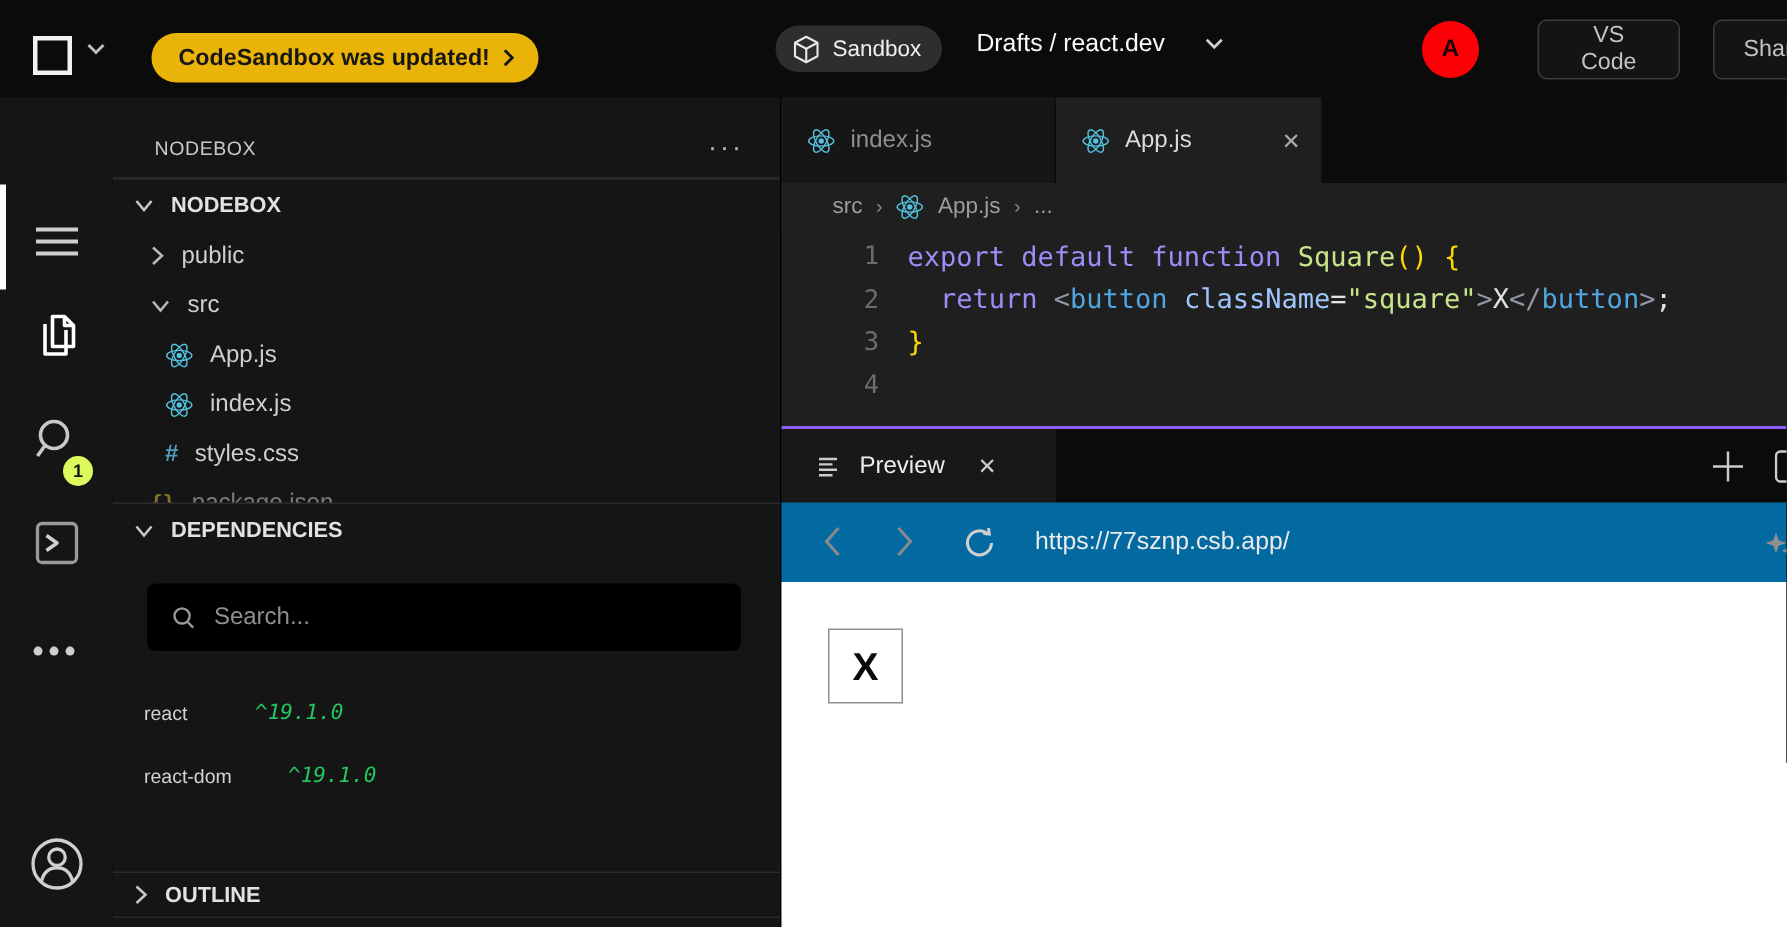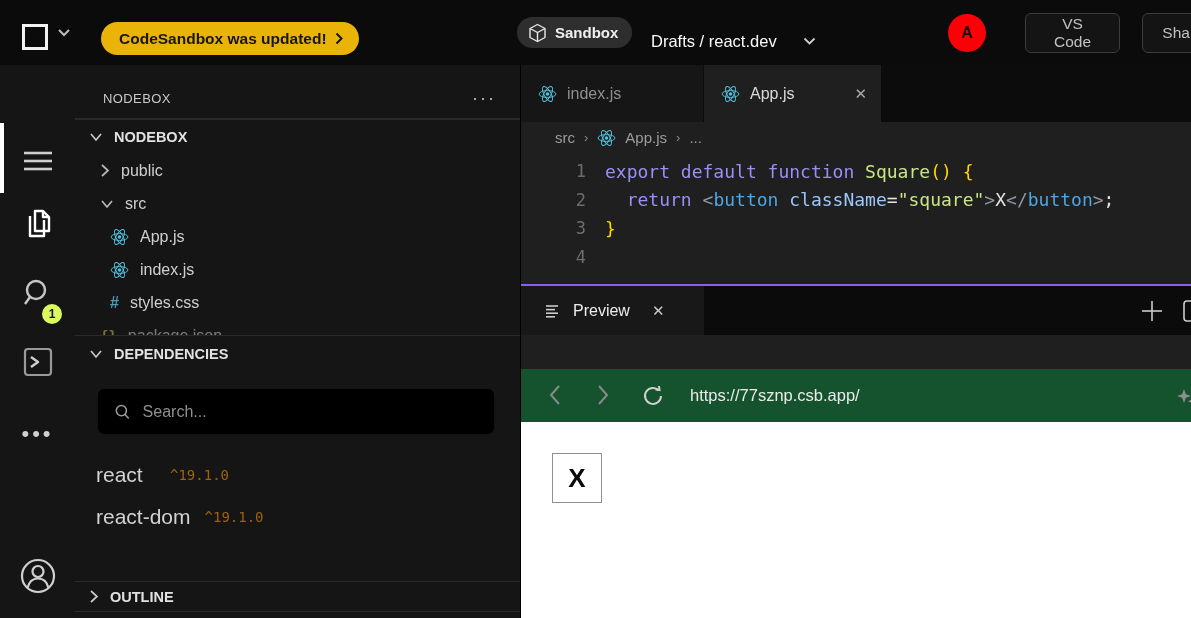--- a/index.html
+++ b/index.html
@@ -10,22 +10,22 @@
     color:#d6d6d6;
     position:relative;
   }
   svg { display:block; }
 
   
   .topbar { position:absolute; top:0; left:0; width:1191px; height:65px; background:#0b0b0b; }
   .logo { position:absolute; left:22px; top:24px; width:26px; height:26px; border:3px solid #f2f2f2; background:transparent; cursor:pointer; }
   .logo-chev { position:absolute; left:57px; top:28px; }
   .update-pill { position:absolute; left:101px; top:22px; height:33px; border-radius:17px; background:#eab308; border:none; display:flex; align-items:center; gap:8px; padding:0 16px 0 18px; font-family:inherit; font-size:15.5px; font-weight:600; color:#161616; cursor:pointer; }
-  .sandbox-badge { position:absolute; left:517px; top:17px; height:31px; border-radius:16px; background:#2e2e2e; display:flex; align-items:center; gap:8px; padding:0 14px 0 11px; font-size:15px; color:#f0f0f0; cursor:pointer;font-weight:bold; }
-  .project-title { position:absolute; left:651px; top:32px; display:flex; align-items:center; gap:26px; font-size:16.5px; color:#fafafa; cursor:pointer;text-align:center; }
+  .sandbox-badge { position:absolute; left:517px; top:17px; height:31px; border-radius:16px; background:#2e2e2e; display:flex; align-items:center; gap:8px; padding:0 14px 0 11px; font-size:15px; color:#f0f0f0; cursor:pointer; }
+  .project-title { position:absolute; left:651px; top:20px; display:flex; align-items:center; gap:26px; font-size:16.5px; color:#fafafa; cursor:pointer;text-align:center; }
   .avatar { position:absolute; left:948px; top:14px; width:38px; height:38px; border-radius:50%; background:#fb0007; color:#1c0000; font-weight:bold; font-size:16px; display:flex; align-items:center; justify-content:center; cursor:pointer; }
   .tb-btn { position:absolute; top:13px; height:40px; border-radius:6px; border:1px solid #3c3c3c; background:#141414; color:#c2c2c2; font-family:inherit; font-size:15.5px; padding:0 18px; cursor:pointer; }
   .tb-btn.vscode { left:1025px; width:95px; }
   .tb-btn.share { left:1142px; width:82px; }
 
   
   .main { position:absolute; top:65px; left:0; right:0; bottom:0; display:flex; }
 
   
   .activitybar { width:75px; position:relative; background:#151515; flex:none; }
@@ -45,23 +45,23 @@
   .tree-clip { height:181px; overflow:hidden; flex:none; }
   .tree-row { height:33px; display:flex; align-items:center; gap:11px; font-size:16px; color:#cfcfcf; cursor:pointer; }
   .tree-row.dim { opacity:.55; }
   .ic-hash { color:#519aba; font-weight:bold; font-size:16px; width:18px; text-align:center; }
   .ic-braces { color:#d7ba3d; font-weight:bold; font-size:14px; width:18px; text-align:center; font-family:"DejaVu Sans Mono", monospace; }
   .dep-search { margin:17px 26px 0 23px; height:45px; flex:none; background:#000; border-radius:6px; display:flex; align-items:center; gap:12px; padding:0 16px; }
   .dep-search input { background:transparent; border:none; outline:none; color:#d0d0d0; font-size:16px; font-family:inherit; width:100%; }
   .dep-search input::placeholder { color:#8f8f8f; }
   .dep-row { margin:0 0 0 21px; height:30px; flex:none; display:flex; align-items:center; cursor:pointer; }
   .dep-row.first { margin-top:26px; }
-  .dep-row.second { margin-top:12px; }
-  .dep-name { font-size:21px; color:#d2d2d2; min-width:60px; }
-  .dep-ver { font-size:14px; color:#a16207; font-family:"DejaVu Sans Mono", monospace; margin-left:14px; }
+  .dep-row.second { margin-top:12px;gap:22px; }
+  .dep-name { font-size:13px; color:#d2d2d2; min-width:60px; }
+  .dep-ver { font-size:14px; color:#22c55e; font-family:"DejaVu Sans Mono", monospace; margin-left:14px;font-style:italic; }
   .exp-spacer { flex:1; }
   .sec-row.outline { height:29px; }
 
   
   .right { flex:1; display:flex; flex-direction:column; background:#1f1f1f; min-width:0; }
   .tabbar { height:57px; flex:none; background:#0c0c0c; display:flex; }
   .tab { width:183px; flex:none; display:flex; align-items:center; gap:10px; padding:0 14px 0 17px; font-size:16px; cursor:pointer; border-right:1px solid #0b0b0b; }
   .tab.inactive { background:#161616; color:#8f8f8f; }
   .tab.active { background:#1f1f1f; color:#dadada; width:178px; }
   .tab-close { margin-left:auto; color:#ababab; font-size:15px; cursor:pointer; }
@@ -78,21 +78,21 @@
   .tok-tag { color:#4fa6e0; }
   .tok-attr { color:#9fc6fa; }
   .tok-str { color:#c8e589; }
   .tok-plain { color:#e3e3e3; }
 
   .preview-tabs { height:51px; flex:none; background:#0b0b0b; border-top:2px solid #8b5cf6; display:flex; position:relative; }
   .ptab { width:183px; flex:none; background:#181818; display:flex; align-items:center; gap:12px; padding-left:24px; font-size:16px; color:#ececec; cursor:pointer; }
   .ptab-close { margin-left:10px; color:#cccccc; font-size:15px; cursor:pointer; }
   .plus-ic { position:absolute; left:619px; top:13px; cursor:pointer; }
   .win-ic { position:absolute; left:662px; top:14px; cursor:pointer; }
-  .preview-nav { height:53px; flex:none; background:#14532d; position:relative; display:flex; align-items:center;margin-top:34px; }
+  .preview-nav { height:53px; flex:none; background:#0369a1; position:relative; display:flex; align-items:center; }
   .nav-ic { position:absolute; top:15px; cursor:pointer; }
   .nav-back { left:27px; }
   .nav-fwd { left:75px; }
   .nav-reload { left:120px; }
   .nav-url { position:absolute; left:169px; top:0; height:53px; display:flex; align-items:center; font-size:16.5px; color:#eaeaea; cursor:text; }
   .sparkle-ic { position:absolute; left:655px; top:18px; cursor:pointer; }
   .preview-body { flex:1; background:#ffffff; position:relative; }
   .square-btn { position:absolute; left:31px; top:31px; width:50px; height:50px; background:#fff; border:1px solid #8f8f8f; color:#0a0a0a; font-weight:bold; font-size:26px; font-family:"Liberation Sans", sans-serif; cursor:pointer; display:flex; align-items:center; justify-content:center; }
 </style>
 </head>

